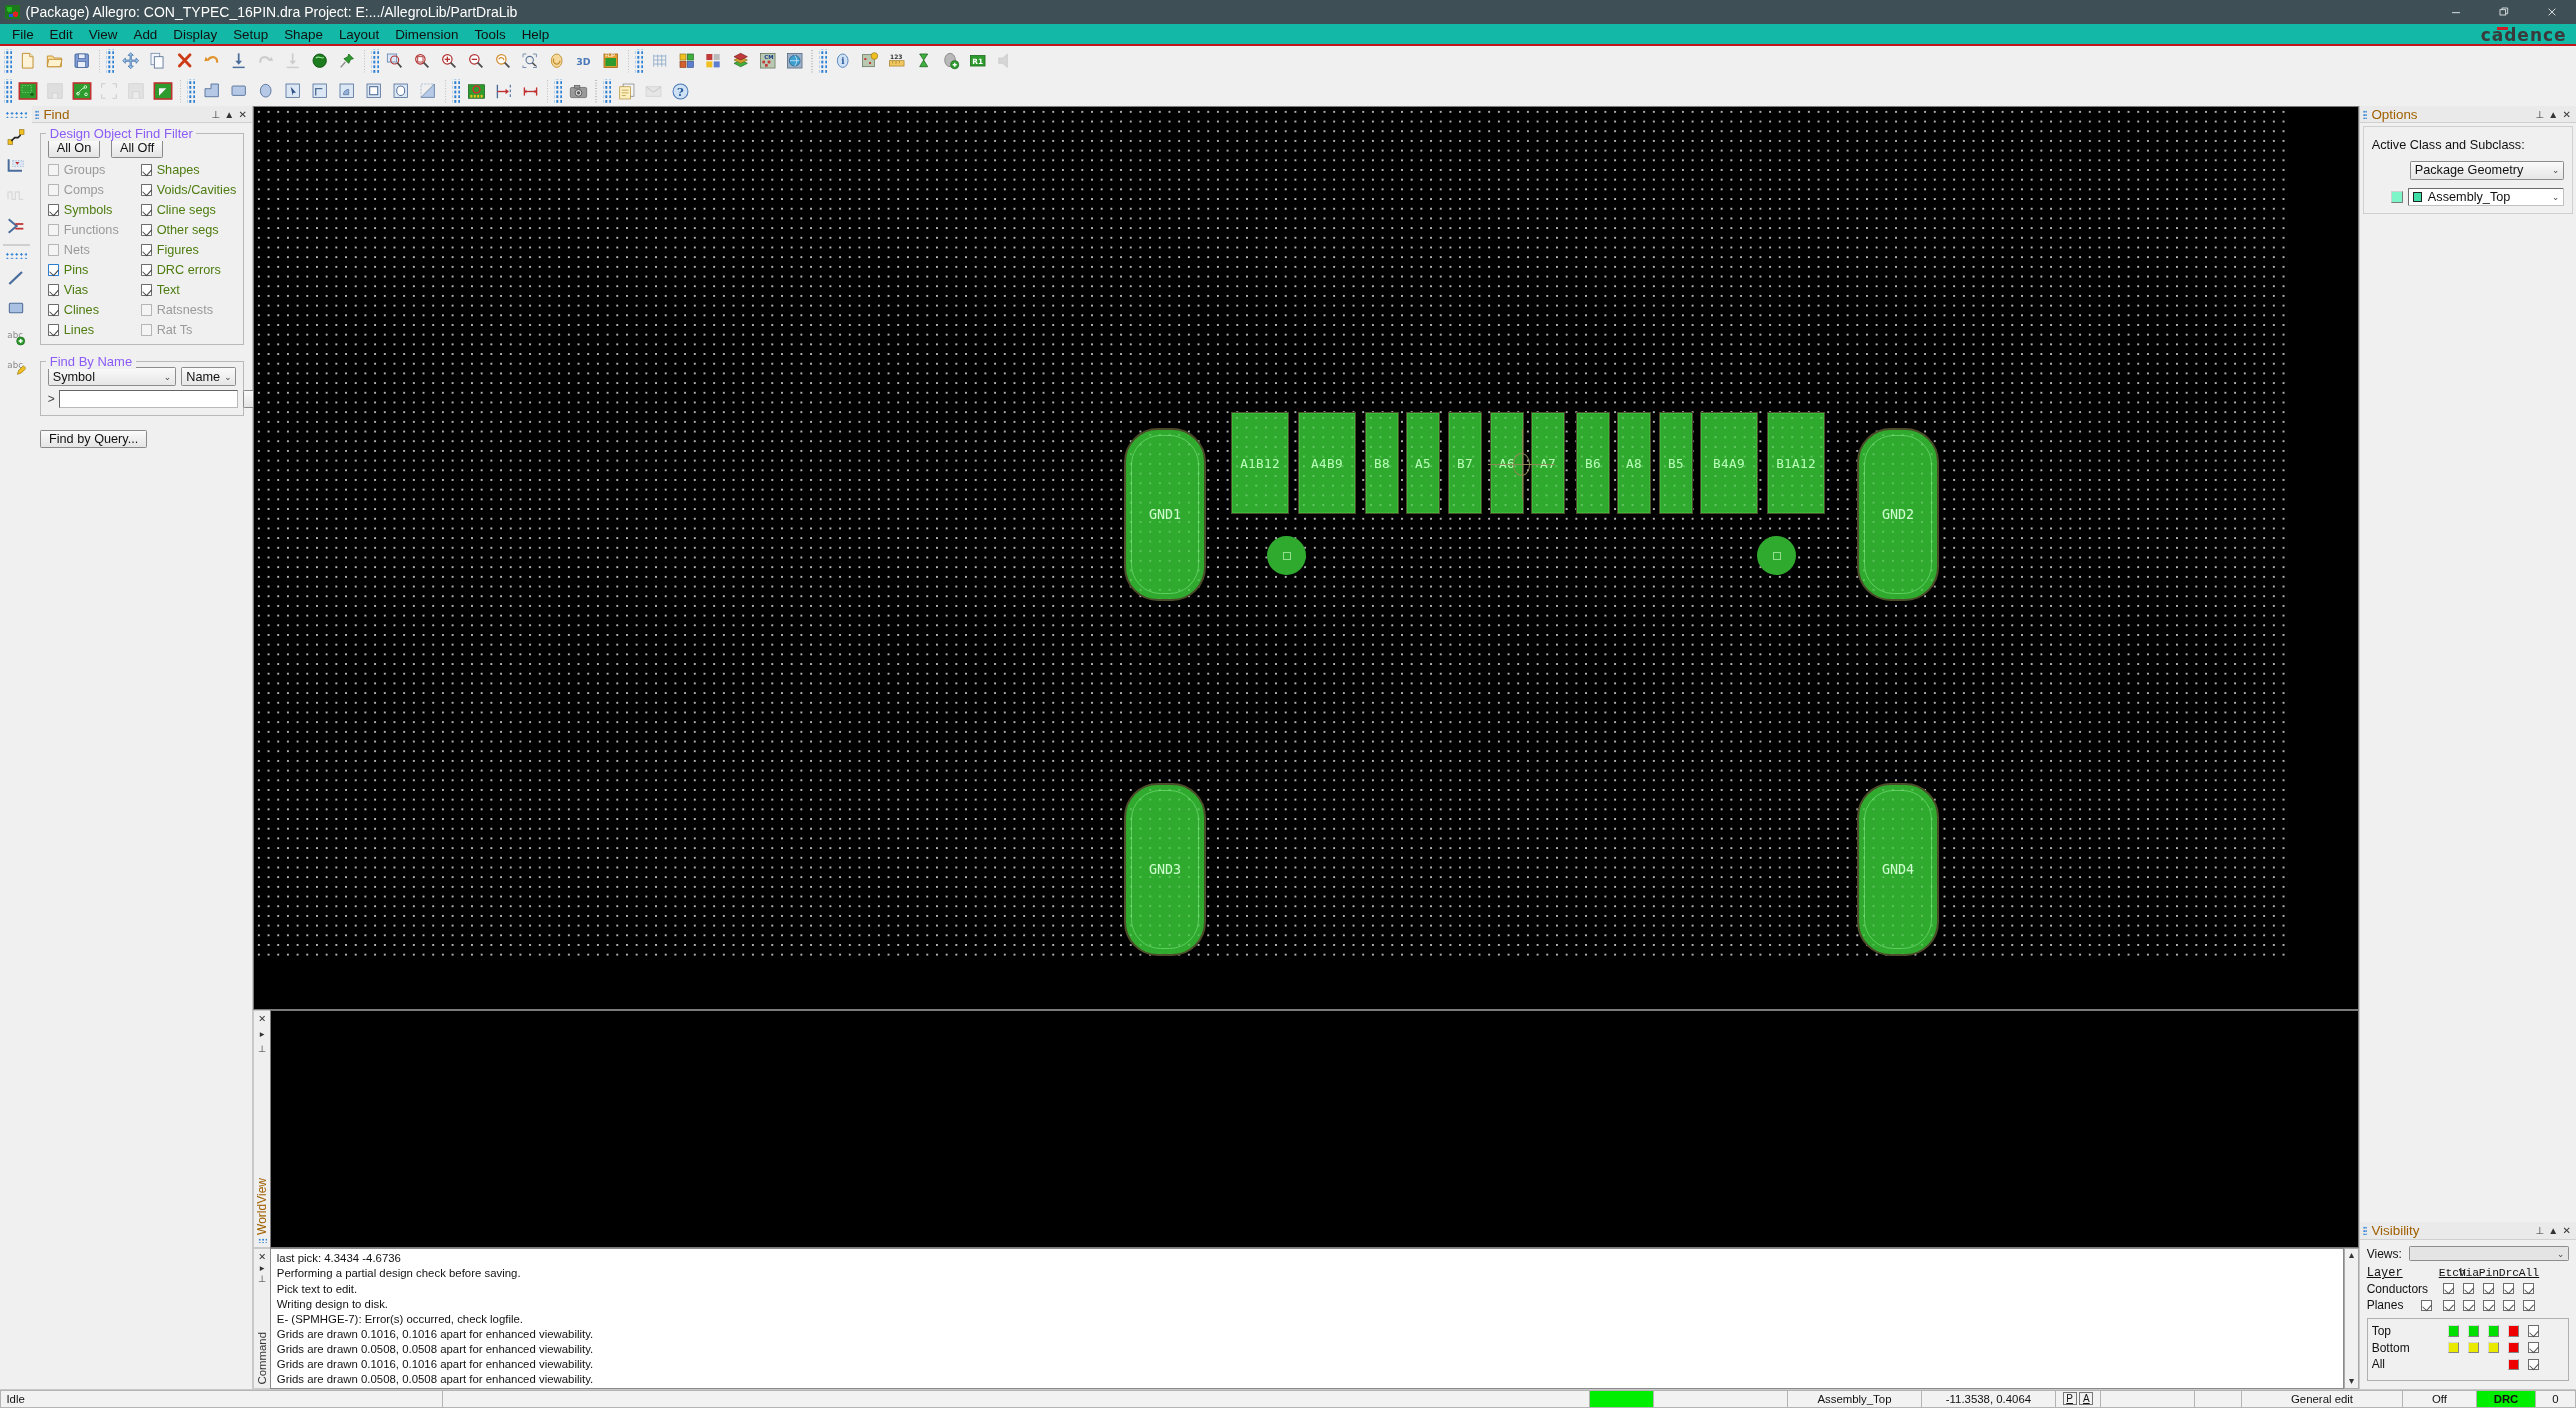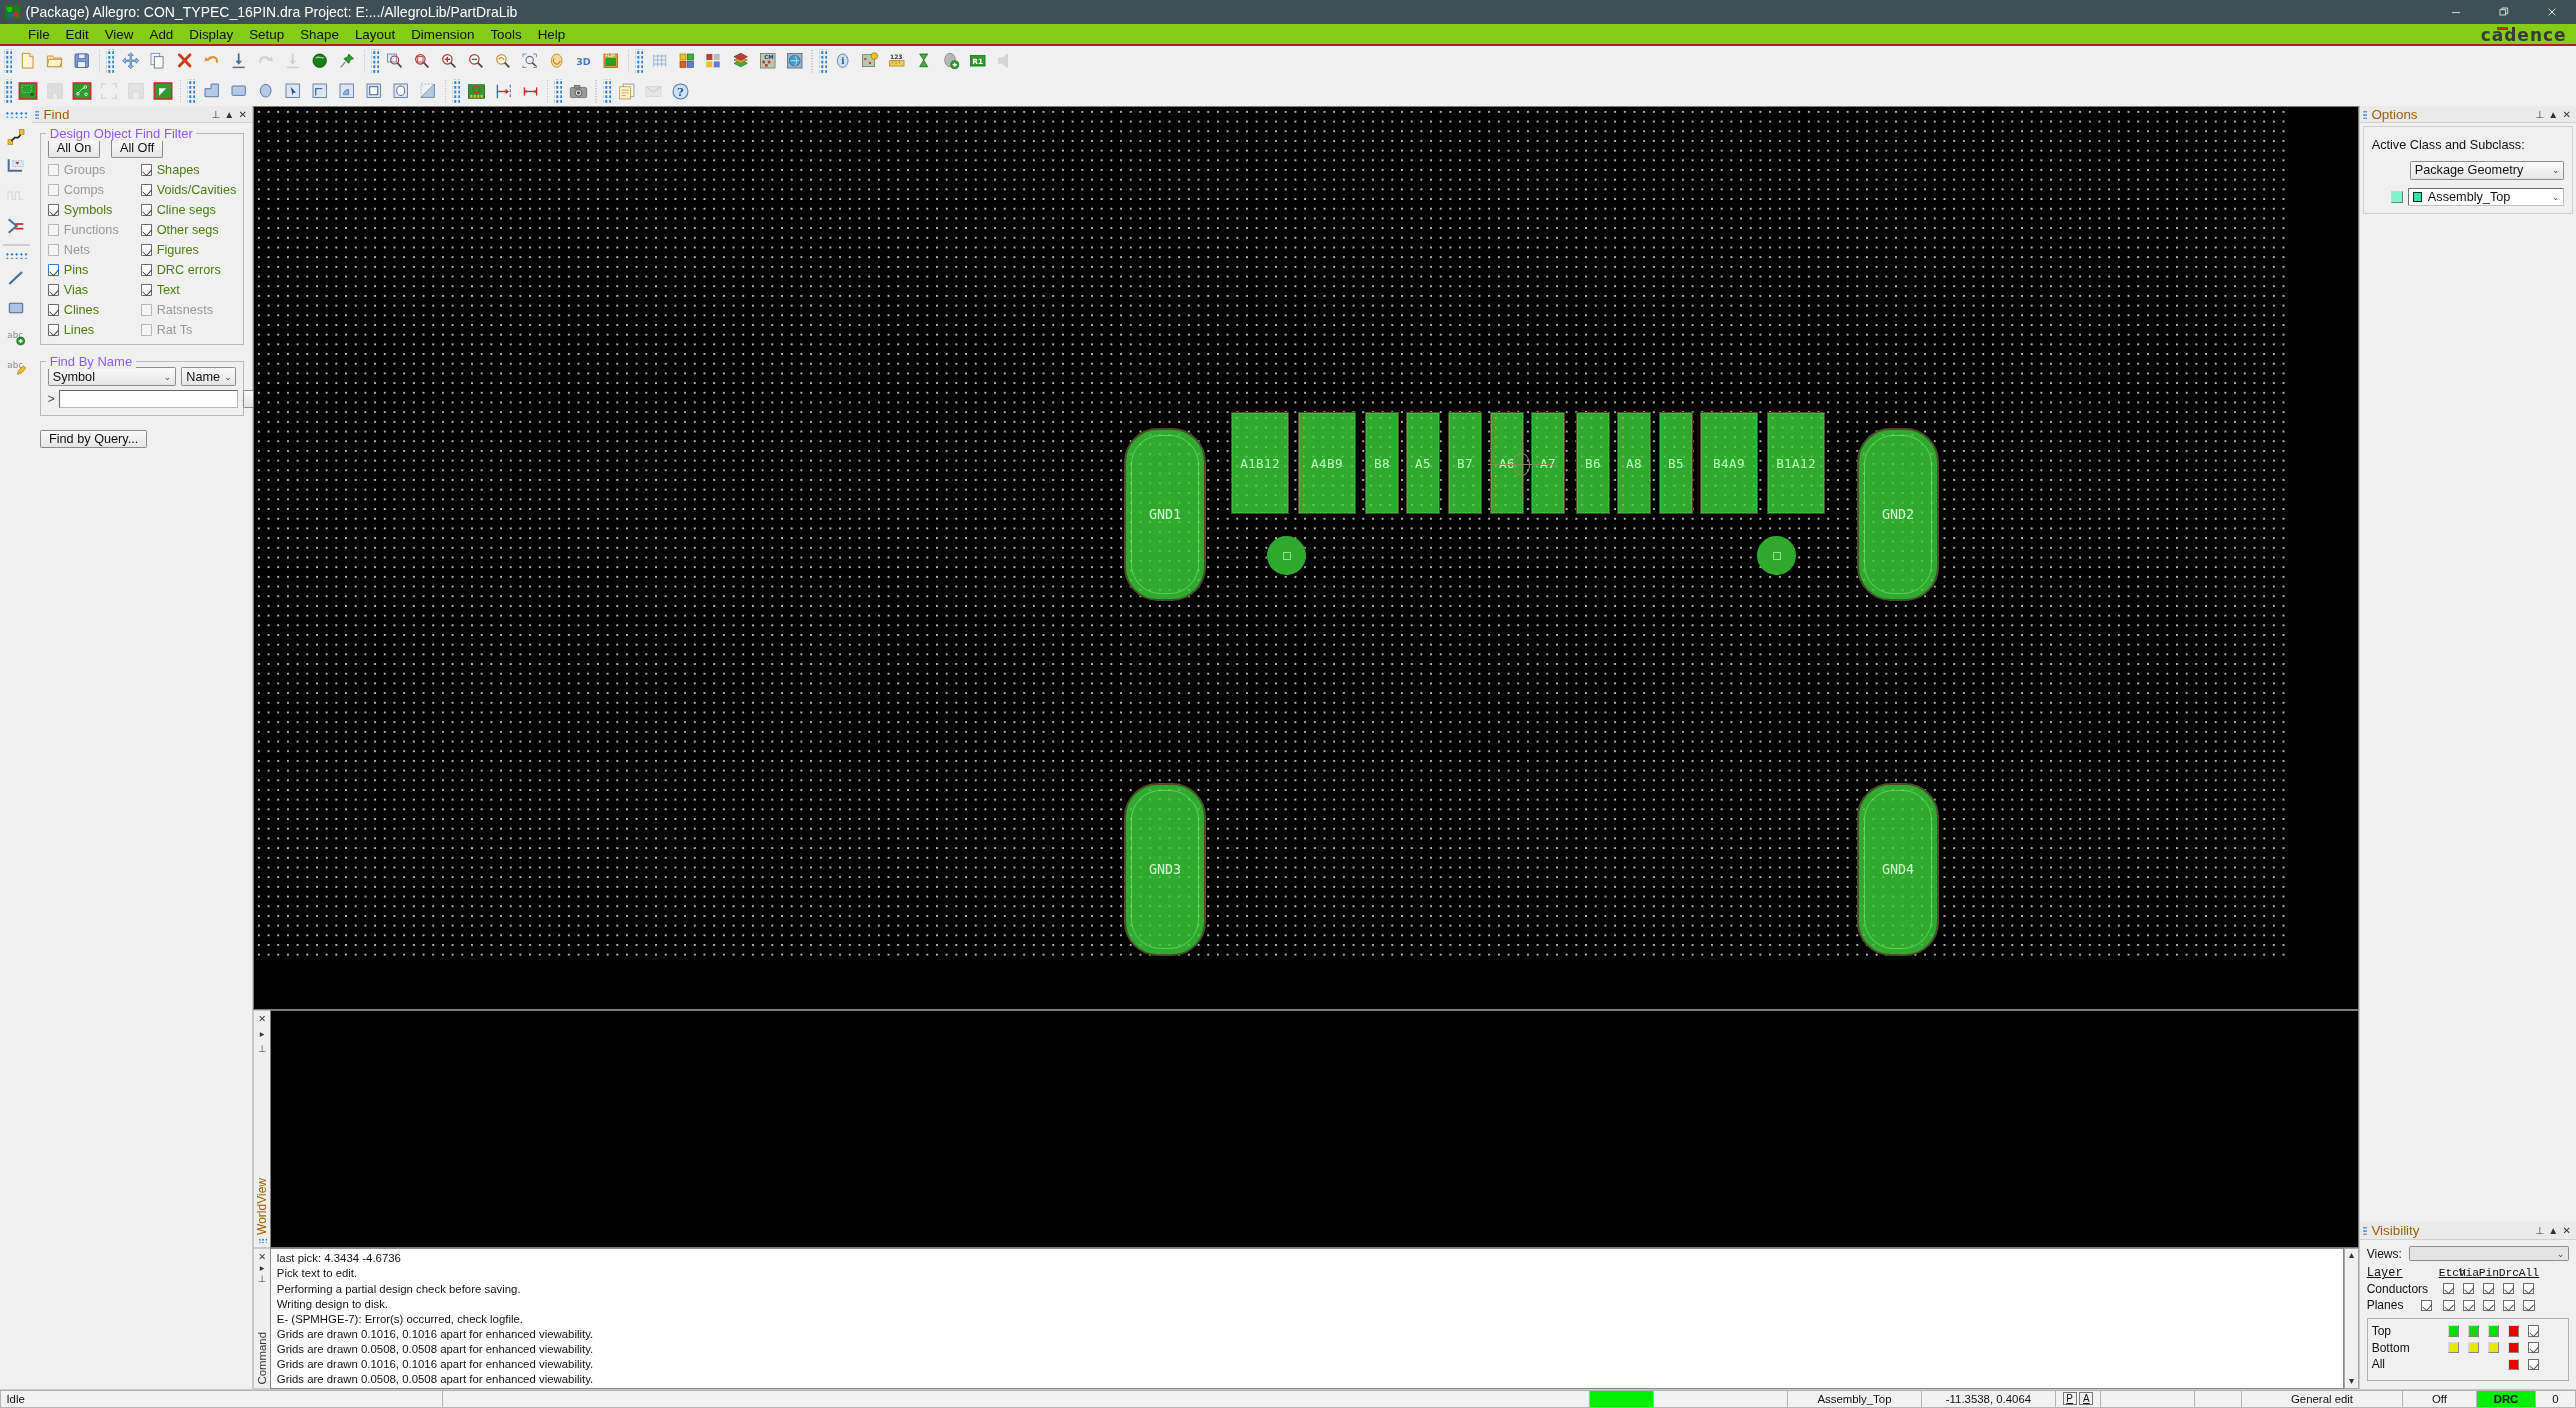--- a/index.html
+++ b/index.html
@@ -22,22 +22,22 @@
       radial-gradient(circle at 30% 30%, #22bb22 0 2.7px, transparent 2.7px),
       radial-gradient(circle at 70% 65%, #dd2222 0 2.7px, transparent 2.7px),
       radial-gradient(circle at 40% 75%, #2255dd 0 2px, transparent 2px),
       #1c7a1c;
   }
   .win-controls { position:absolute; right:0; top:0; height:24px; display:flex; }
   .win-btn { width:48px; height:24px; display:flex; align-items:center; justify-content:center; color:#e6eaea; font-size:13.4px; }
 
   
   .menubar {
-    height:20px; background:#84cc16; display:flex; align-items:center;
-    padding-left:20px; position:relative; border-bottom:none;
+    height:20px; background:#14b8a6; display:flex; align-items:center;
+    padding-left:4px; position:relative; border-bottom:none;
   }
   .menu-item {
     padding:2px 8px; font-size:13.4px; color:#111; cursor:default;
   }
   .cadence-logo {
     position:absolute; right:9.4px; top:1.3px;
     font-size:17px; font-weight:bold; color:#3a3a3a;
     letter-spacing:1px; font-family:"DejaVu Sans", sans-serif;
   }
   .cadence-logo .bar {
@@ -1017,22 +1017,22 @@
 
     <div class="console-wrap">
       <div class="cons-side">
         <div>✕</div>
         <div>▸</div>
         <div>⊥</div>
         <div class="cons-label">Command</div>
       </div>
       <div class="console">
         <div>last pick:  4.3434 -4.6736</div>
+        <div>Performing a partial design check before saving.</div>
         <div>Pick text to edit.</div>
-        <div>Performing a partial design check before saving.</div>
         <div>Writing design to disk.</div>
         <div>E- (SPMHGE-7): Error(s) occurred, check logfile.</div>
         <div>Grids are drawn 0.1016, 0.1016 apart for enhanced viewability.</div>
         <div>Grids are drawn 0.0508, 0.0508 apart for enhanced viewability.</div>
         <div>Grids are drawn 0.1016, 0.1016 apart for enhanced viewability.</div>
         <div>Grids are drawn 0.0508, 0.0508 apart for enhanced viewability.</div>
 
       </div>
       <div class="cons-scroll">
         <span>▲</span>

